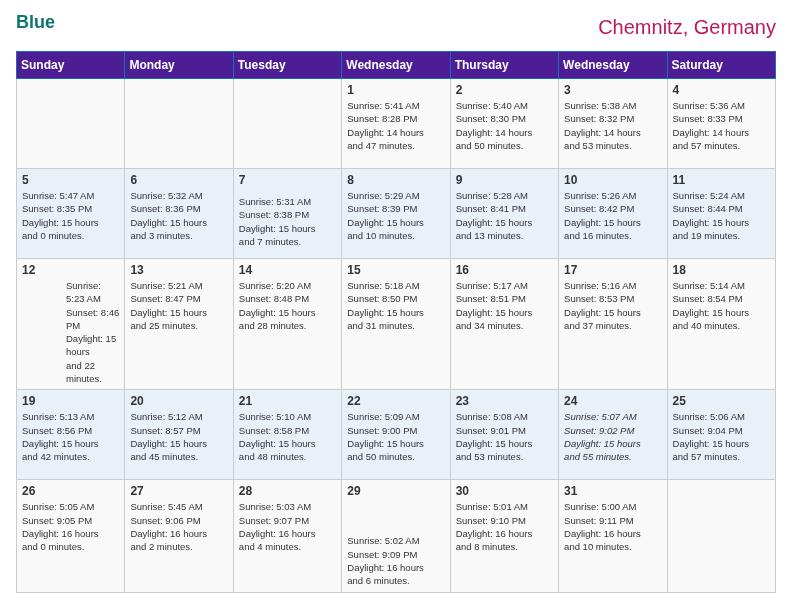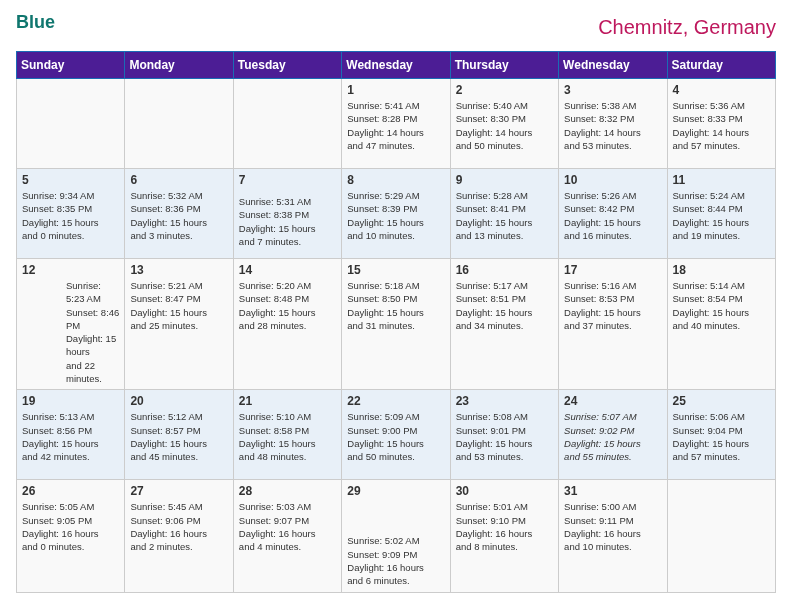--- a/index.html
+++ b/index.html
@@ -141,21 +141,21 @@
           <span class="day-num">4</span>
           <div class="day-info" style="white-space: pre-line;">Sunrise: 5:36 AM
 Sunset: 8:33 PM
 Daylight: 14 hours
 and 57 minutes.</div>
         </td>
       </tr>
       <tr>
         <td>
           <span class="day-num">5</span>
-          <div class="day-info" style="white-space: pre-line;">Sunrise: 9:34 AM
+          <div class="day-info" style="white-space: pre-line;">Sunrise: 5:47 AM
 Sunset: 8:35 PM
 Daylight: 15 hours
 and 0 minutes.</div>
         </td>
         <td>
           <span class="day-num">6</span>
           <div class="day-info" style="white-space: pre-line;">Sunrise: 5:32 AM
 Sunset: 8:36 PM
 Daylight: 15 hours
 and 3 minutes.</div>

